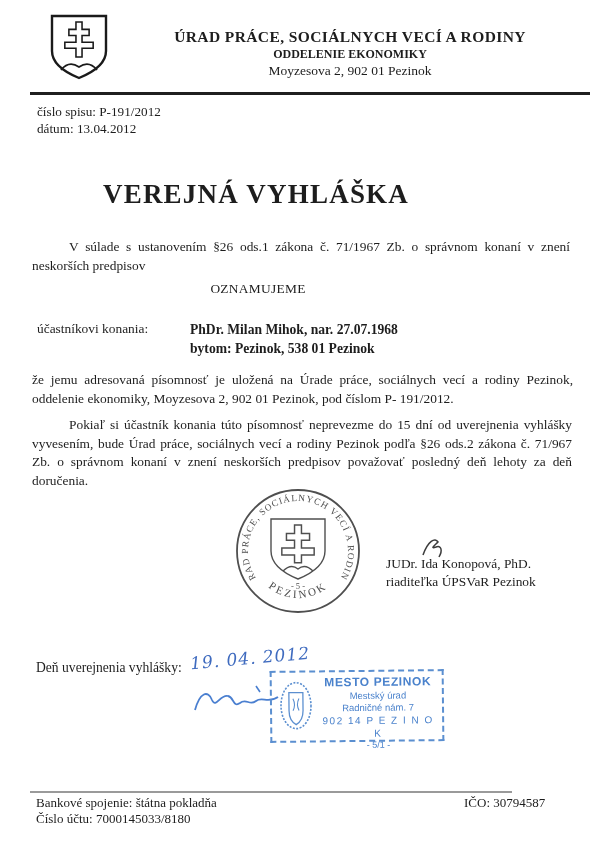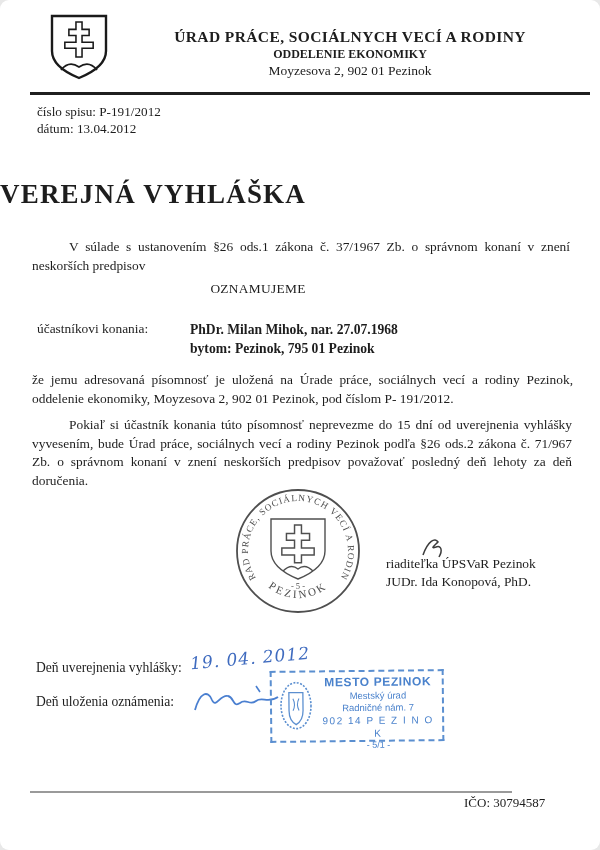--- a/index.html
+++ b/index.html
@@ -1,30 +1,29 @@
 <!DOCTYPE html>
 <html><head>
 <meta charset="utf-8">
 <style>
   html,body{margin:0;padding:0;background:#e8e8e8;}
   .page{
     position:relative;width:600px;height:850px;background:#ffffff;
     font-family:"Liberation Serif", serif;color:#1d1d1d;overflow:hidden;
     margin:0 auto;
-    border-radius:9px;
   }
   .abs{position:absolute;}
   
   .hdr-text{left:120px;top:27px;width:460px;text-align:center;}
   .hdr-org{font-size:15.5px;font-weight:bold;letter-spacing:.4px;line-height:19px;}
   .hdr-dept{font-size:12px;font-weight:bold;line-height:16px;}
   .hdr-addr{font-size:13.5px;font-weight:normal;line-height:18px;}
   .rule-top{left:30px;top:92px;width:560px;height:3px;background:#1f1f1f;}
   .meta{left:37px;top:103px;font-size:13.2px;line-height:17px;}
-  .doc-title{left:0;top:179px;width:512px;font-size:27px;
+  .doc-title{left:0;top:179px;width:512px;text-align:center;font-size:27px;
     font-weight:bold;letter-spacing:1.2px;}
   .para{font-size:13.4px;line-height:18.5px;text-align:justify;}
   .p-intro{left:32px;top:238px;width:538px;text-indent:37px;}
   .announce{left:0;top:281px;width:516px;text-align:center;font-size:13.4px;letter-spacing:.3px;}
   .party-label{left:37px;top:321px;font-size:13.4px;}
   .party-block{left:190px;top:321px;font-size:13.6px;font-weight:bold;line-height:18.5px;}
   .p-body1{left:32px;top:370px;width:541px;line-height:19px;}
   .p-body2{left:32px;top:416px;width:540px;text-indent:37px;}
   
   .round-stamp{left:233px;top:486px;}
@@ -73,28 +72,28 @@
 
   <div class="abs rule-top"></div>
 
   <div class="abs meta">
     <div>číslo spisu: P-191/2012</div>
     <div>dátum: 13.04.2012</div>
   </div>
 
   <div class="abs doc-title">VEREJNÁ VYHLÁŠKA</div>
 
-  <div class="abs para p-intro">V súlade s ustanovením §26 ods.1 zákona č. 37/1967 Zb. o správnom konaní v znení neskorších predpisov</div>
+  <div class="abs para p-intro">V súlade s ustanovením §26 ods.1 zákona č. 71/1967 Zb. o správnom konaní v znení neskorších predpisov</div>
 
   <div class="abs announce">OZNAMUJEME</div>
 
   <div class="abs party-label">účastníkovi konania:</div>
   <div class="abs party-block">
     <div>PhDr. Milan Mihok, nar. 27.07.1968</div>
-    <div>bytom: Pezinok, 795 01 Pezinok</div>
+    <div>bytom: Pezinok, 538 01 Pezinok</div>
   </div>
 
   <div class="abs para p-body1">že jemu adresovaná písomnosť  je uložená na Úrade práce, sociálnych vecí a rodiny Pezinok, oddelenie ekonomiky, Moyzesova 2, 902 01 Pezinok, pod číslom P- 191/2012.</div>
   <div class="abs para p-body2">Pokiaľ si účastník konania túto písomnosť neprevezme do 15 dní od uverejnenia vyhlášky vyvesením, bude Úrad práce, sociálnych vecí a rodiny Pezinok podľa §26 ods.2 zákona č. 71/967 Zb. o správnom konaní v znení neskorších predpisov považovať posledný deň lehoty za deň doručenia.</div>
 
   <svg class="abs round-stamp" width="130" height="130" viewBox="0 0 130 130">
     <circle cx="65" cy="65" r="61" fill="none" stroke="#4f4f4f" stroke-width="1.8"></circle>
     <defs>
       <path id="ringPath" d="M 21.7,90 A 50,50 0 1 1 108.3,90" fill="none"></path>
       <path id="bottomPath" d="M 24.3,88.5 A 47,47 0 0 0 105.7,88.5" fill="none"></path>
@@ -113,27 +112,26 @@
       <path d="M-15,52 Q-7,44 0,50 Q7,44 15,52"></path>
     </g>
     <text x="65" y="103" text-anchor="middle" font-size="8.5" fill="#4f4f4f" font-family="Liberation Serif, serif">- 5 -</text>
   </svg>
 
   <svg class="abs sig-squiggle" width="30" height="24" viewBox="0 0 30 24">
     <path d="M3,20 C8,6 15,2 18,7 C14,11 10,14 16,12 C21,10 23,15 19,22" fill="none" stroke="#3c3c3c" stroke-width="1.5"></path>
   </svg>
 
   <div class="abs signatory">
+    <div>JUDr. Ida Konopová, PhD.</div>
     <div>riaditeľka ÚPSVaR Pezinok</div>
-    <div>JUDr. Ida Konopová, PhD.</div>
   </div>
 
   <div class="abs pub-label-1">Deň uverejnenia vyhlášky:</div>
   <div class="abs hand-date">19. 04. 2012</div>
-  <div class="abs pub-label-2">Deň uloženia oznámenia:</div>
 
   <svg class="abs hand-sig" width="96" height="36" viewBox="0 0 96 36">
     <path d="M5,26 C10,8 18,6 22,16 C26,25 30,10 38,12 C44,13 43,24 50,19 C56,14 60,22 66,17 C72,12 78,20 88,13" fill="none" stroke="#4a7fd0" stroke-width="1.8"></path>
     <path d="M70,8 L66,2" fill="none" stroke="#4a7fd0" stroke-width="1.6"></path>
   </svg>
 
   <div class="abs city-stamp">
     <svg class="city-emblem" width="40" height="58" viewBox="0 0 40 58">
       <ellipse cx="20" cy="29" rx="15" ry="23" fill="none" stroke="#5b8fd0" stroke-width="1.6" stroke-dasharray="2,1.5"></ellipse>
       <path d="M13,16 H27 V34 Q27,44 20,48 Q13,44 13,34 Z" fill="none" stroke="#5b8fd0" stroke-width="1.3"></path>
@@ -142,15 +140,19 @@
     <div class="city-text">
       <div class="city-name">MESTO PEZINOK</div>
       <div class="city-line">Mestský úrad</div>
       <div class="city-line">Radničné nám. 7</div>
       <div class="city-zip">902 14  P E Z I N O K</div>
       <div class="city-num">- 5/1 -</div>
     </div>
   </div>
 
   <div class="abs rule-bottom"></div>
+  <div class="abs footer-left">
+    <div>Bankové spojenie: štátna pokladňa</div>
+    <div>Číslo účtu: 7000145033/8180</div>
+  </div>
   <div class="abs footer-ico">IČO: 30794587</div>
 
 </div>
 
 </body></html>

